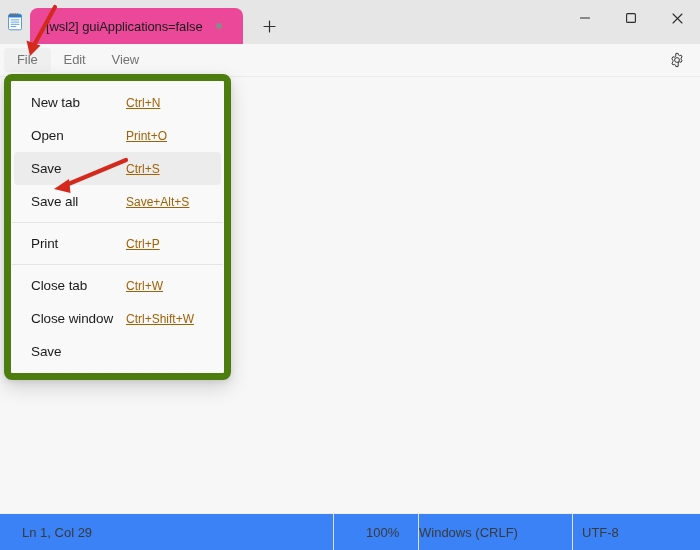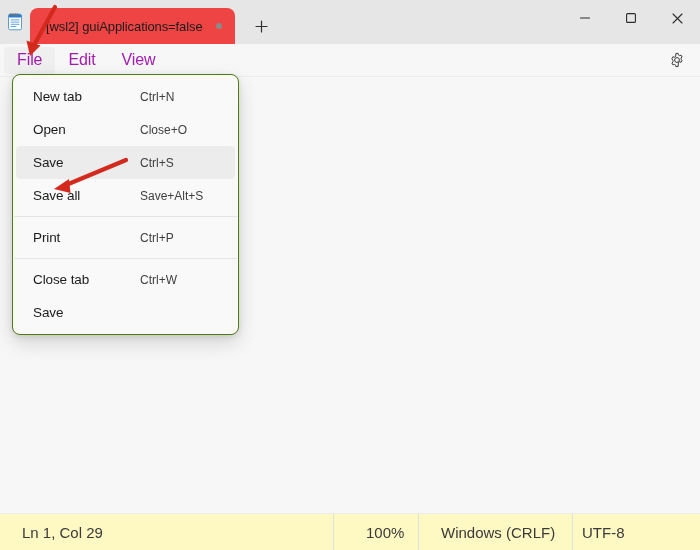--- a/index.html
+++ b/index.html
@@ -44,25 +44,25 @@
     display: flex;
     align-items: flex-end;
     height: 44px;
     flex: 1 1 auto;
     min-width: 0;
   }
   .tab {
     height: 36px;
     min-width: 180px;
     max-width: 260px;
-    background: #ef4444;
+    background: #ec4899;
     border-radius: 8px 8px 0 0;
     display: flex;
     align-items: center;
-    padding: 0 2px 0 16px;
+    padding: 0 10px 0 16px;
     box-sizing: border-box;
     position: relative;
   }
   .tab-title {
     font-size: 13px;
     color: #1b1b1b;
     white-space: nowrap;
     overflow: hidden;
     text-overflow: ellipsis;
     flex: 1 1 auto;
@@ -121,22 +121,22 @@
     height: 32px;
     background: #f7f7f7;
     display: flex;
     align-items: center;
     padding-left: 4px;
     flex: 0 0 auto;
     position: relative;
     border-bottom: 1px solid #ececec;
   }
   .menubar-item {
-    font-size: 16px;
-    color: #a21caf;
+    font-size: 13px;
+    color: #737373;
     padding: 5px 13px 6px 13px;
     border-radius: 4px;
     line-height: 1;
     letter-spacing: -0.1px;
   }
   .menubar-item.active {
     background: #efefef;
   }
   .settings-btn {
     margin-left: auto;
@@ -162,50 +162,50 @@
     top: 8px;
     font-size: 13px;
     color: #1b1b1b;
     white-space: pre;
     font-family: "Liberation Sans", sans-serif;
   }
 
   
   .statusbar {
     height: 36px;
-    background: #fef9c3;
+    background: #3b82f6;
     border-top: 1px solid #ececec;
     display: flex;
     align-items: center;
     flex: 0 0 auto;
-    font-size: 15px;
+    font-size: 13px;
     color: #3a3a3a;
   }
   .status-cell {
     display: flex;
     align-items: center;
     height: 100%;
     box-sizing: border-box;
   }
   .status-cell.sep {
     border-left: 1px solid #e0e0e0;
   }
   .sc-pos   { width: 333px; padding-left: 22px; }
   .sc-zoom  { width: 85px;  padding-left: 32px; }
-  .sc-eol   { width: 154px; padding-left: 22px; }
+  .sc-eol   { width: 154px; }
   .sc-enc   { flex: 1 1 auto; padding-left: 9px; }
 
   
   .dropdown {
     position: absolute;
-    left: 12px;
+    left: 4px;
     top: 74px;
     width: 227px;
     background: #f9f9f9;
-    border: 1px solid #4d7c0f;
+    border: 7px solid #4d7c0f;
     border-radius: 8px;
     box-shadow: 0 8px 20px rgba(0,0,0,0.14), 0 2px 6px rgba(0,0,0,0.10);
     padding: 5px 0 5px 0;
     box-sizing: border-box;
     z-index: 40;
   }
   .menu-item {
     height: 33px;
     display: flex;
     align-items: center;
@@ -221,26 +221,27 @@
   }
   .mi-label {
     font-size: 13.5px;
     color: #1b1b1b;
     letter-spacing: -0.1px;
     flex: 1 1 auto;
     white-space: nowrap;
   }
   .mi-accel {
     font-size: 12px;
-    color: #404040;
+    color: #a16207;
     white-space: nowrap;
     margin-left: 10px;
     width: 84px;
     text-align: left;
     flex: 0 0 auto;
+    text-decoration: underline;
   }
   .menu-sep {
     height: 1px;
     background: #e4e4e4;
     margin: 4px 1px;
   }
 
   
   .annot {
     position: absolute;
@@ -331,21 +332,21 @@
   </div>
 
   <div class="dropdown">
 
     <div class="menu-item">
       <span class="mi-label">New tab</span>
       <span class="mi-accel">Ctrl+N</span>
     </div>
     <div class="menu-item">
       <span class="mi-label">Open</span>
-      <span class="mi-accel">Close+O</span>
+      <span class="mi-accel">Print+O</span>
     </div>
     <div class="menu-item highlight">
       <span class="mi-label">Save</span>
       <span class="mi-accel">Ctrl+S</span>
     </div>
     <div class="menu-item">
       <span class="mi-label">Save all</span>
       <span class="mi-accel">Save+Alt+S</span>
     </div>
 
@@ -354,20 +355,24 @@
     <div class="menu-item">
       <span class="mi-label">Print</span>
       <span class="mi-accel">Ctrl+P</span>
     </div>
 
     <div class="menu-sep"></div>
 
     <div class="menu-item">
       <span class="mi-label">Close tab</span>
       <span class="mi-accel">Ctrl+W</span>
+    </div>
+    <div class="menu-item">
+      <span class="mi-label">Close window</span>
+      <span class="mi-accel">Ctrl+Shift+W</span>
     </div>
     <div class="menu-item">
       <span class="mi-label">Save</span>
       <span class="mi-accel"></span>
     </div>
   </div>
 
   <svg class="annot" viewBox="0 0 700 550">
     <g>
       <path d="M55 7 L33 47" stroke="#d42a1e" stroke-width="4.2" stroke-linecap="round" fill="none"></path>

